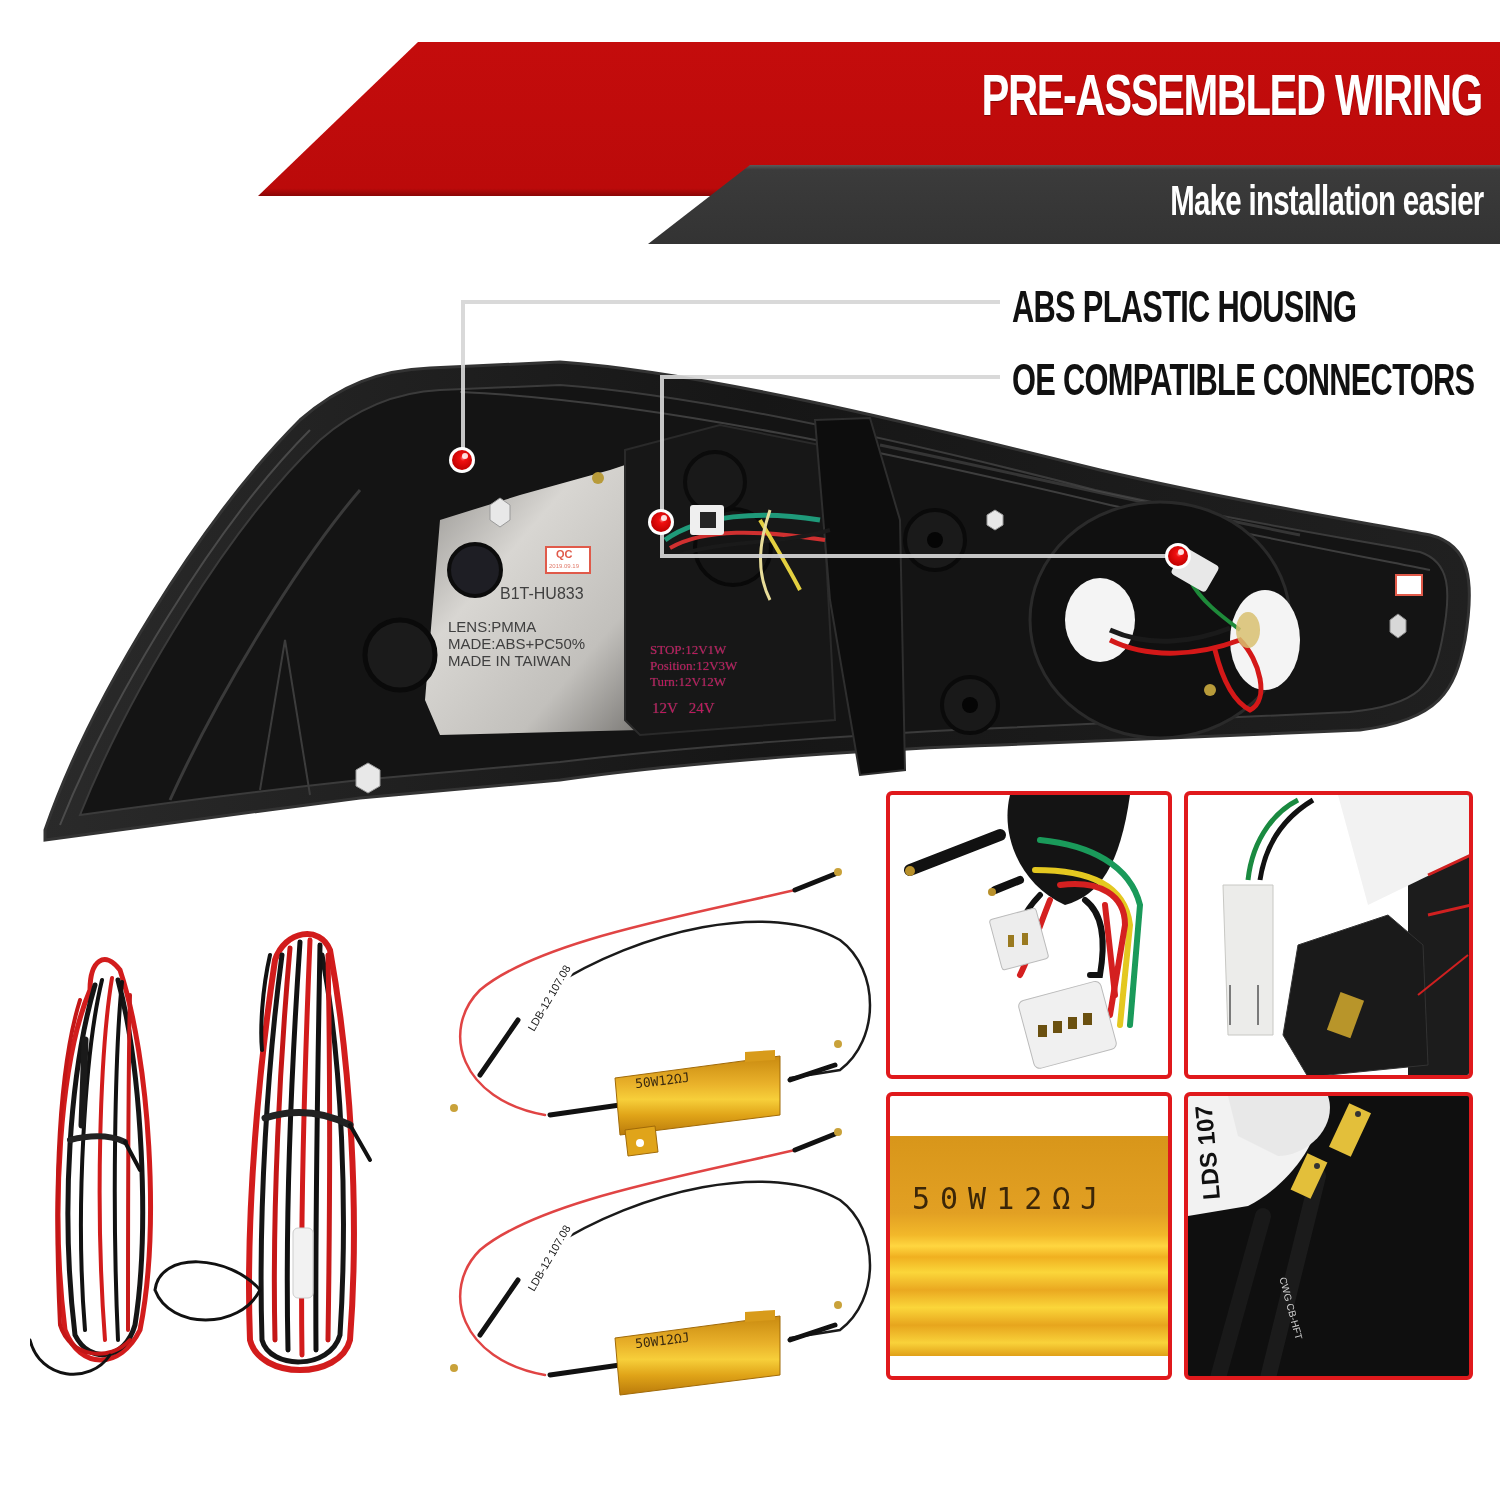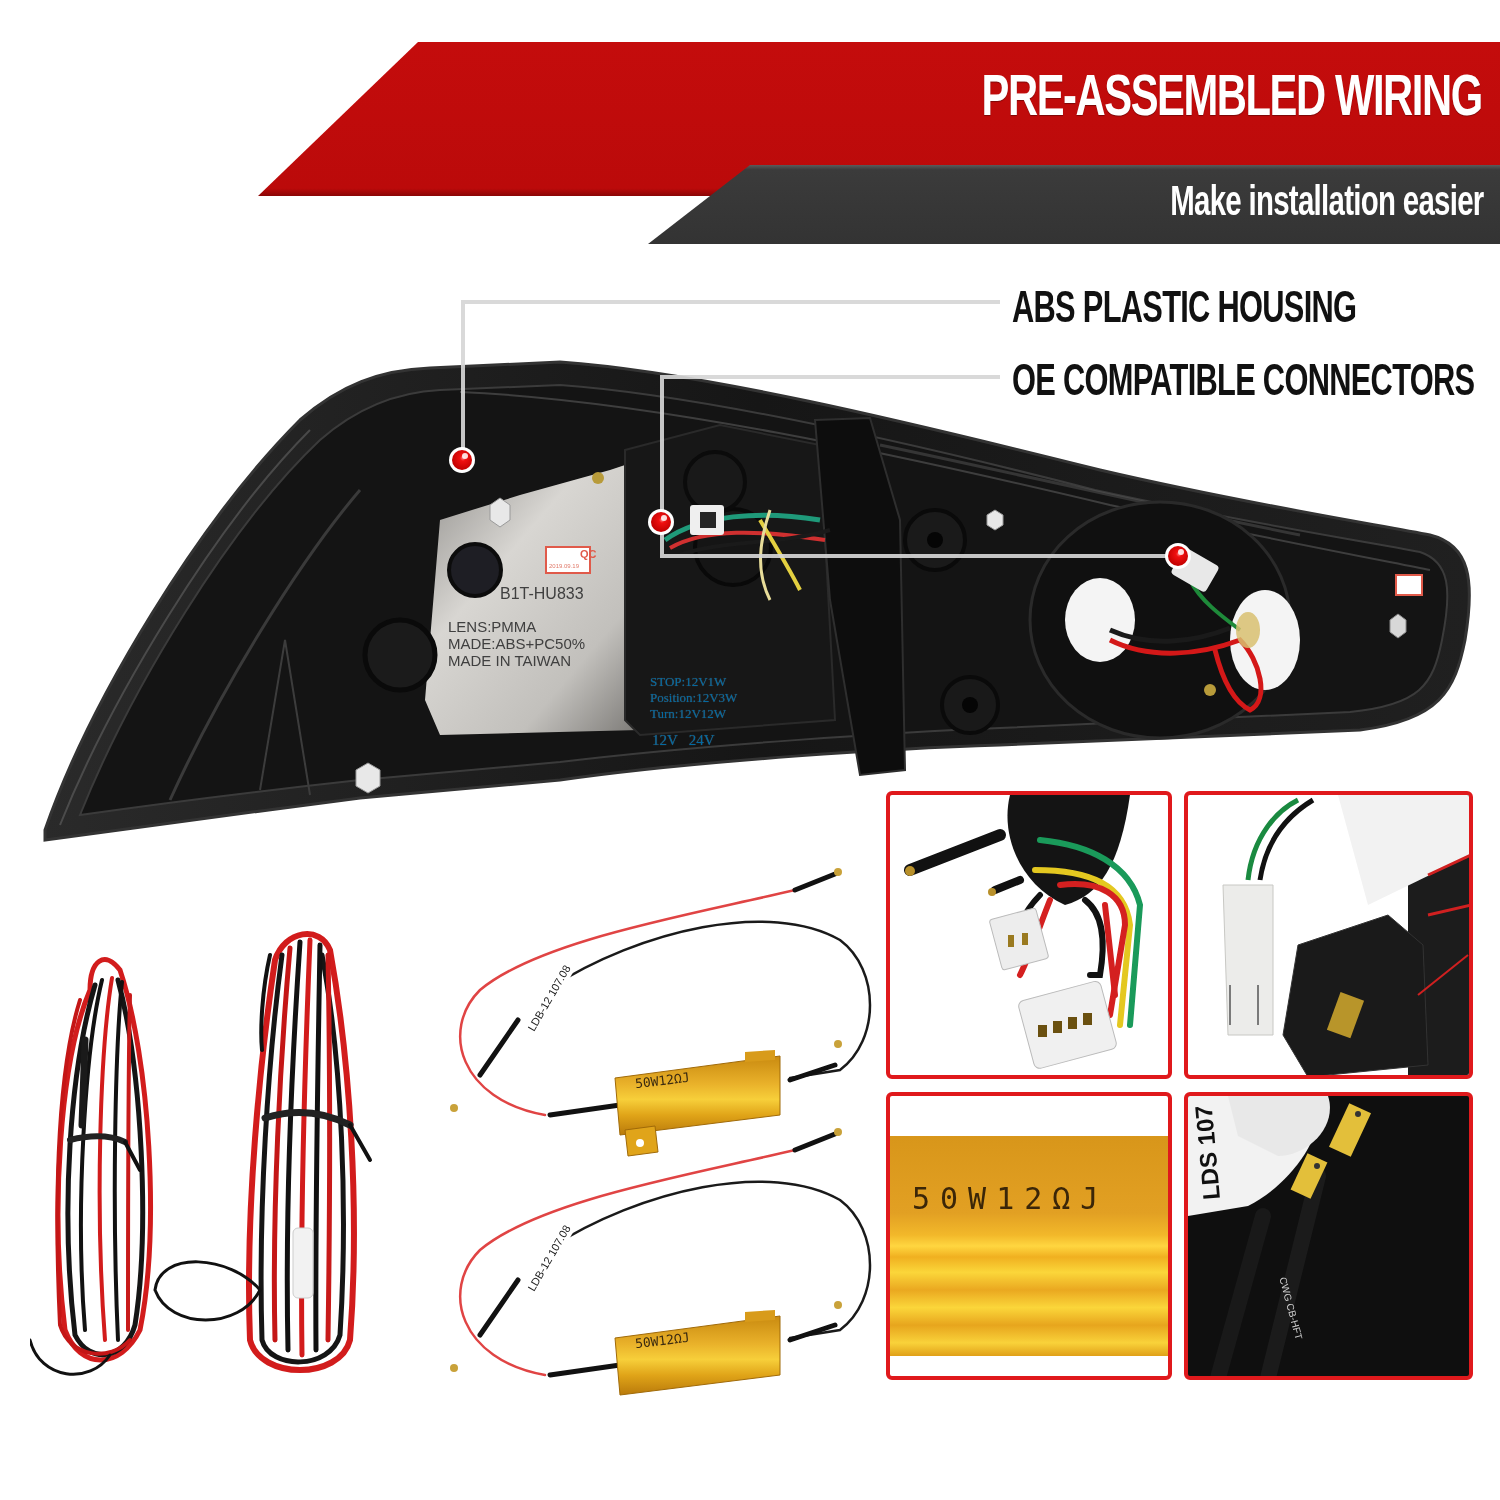--- a/index.html
+++ b/index.html
@@ -40,24 +40,23 @@
 
   .panel {
     position: absolute; border: 4px solid #e0191c; border-radius: 6px;
     box-sizing: border-box; overflow: hidden; background: #fff;
   }
   .embossed {
     position: absolute; color: #404040; font-size: 15px; line-height: 17px;
     white-space: pre; font-family: "Liberation Sans", sans-serif;
   }
   .embossed-dark {
-    position: absolute; color: #0369a1; font-size: 13px; line-height: 16px;
+    position: absolute; color: #be185d; font-size: 13px; line-height: 16px;
     white-space: pre; font-family: "Liberation Serif", serif;
     text-shadow: 0 0 1px #555;
-    margin-top: 32px;
   }
   .resistor-label {
     position: absolute; font-family: "DejaVu Sans Mono", monospace;
     color: #3a2a10; white-space: nowrap;
   }
   .tag-label {
     position: absolute; font-family: "Liberation Sans", sans-serif;
     color: #222; white-space: pre; font-size: 11px; line-height: 12px;
     background: #fff; padding: 2px;
   }
@@ -188,21 +187,21 @@
   <g>
     <circle cx="1178" cy="556" r="13" fill="#fff"></circle>
     <circle cx="1178" cy="556" r="10" fill="url(#dotg)"></circle>
     <circle cx="1181" cy="552" r="3" fill="#fff" opacity="0.85"></circle>
   </g>
 </svg>
 
 <div class="feature-label" style="top:285px;">ABS PLASTIC HOUSING</div>
 <div class="feature-label" style="top:358px;">OE COMPATIBLE CONNECTORS</div>
 
-<div class="abs" style="left:556px;top:548px;font-size:11px;color:#e05a4a;font-weight:bold;margin-left:24px;">QC</div>
+<div class="abs" style="left:556px;top:548px;font-size:11px;color:#e05a4a;font-weight:bold;">QC</div>
 <div class="abs" style="left:549px;top:563px;font-size:6px;color:#e07a6a;">2019.09.19</div>
 <div class="embossed" style="left:500px;top:585px;font-size:16px;">B1T-HU833</div>
 <div class="embossed" style="left:448px;top:618px;">LENS:PMMA
 MADE:ABS+PC50%
 MADE IN TAIWAN</div>
 <div class="embossed-dark" style="left:650px;top:642px;">STOP:12V1W
 Position:12V3W
 Turn:12V12W</div>
 <div class="embossed-dark" style="left:652px;top:700px;font-size:15px;">12V   24V</div>
 

